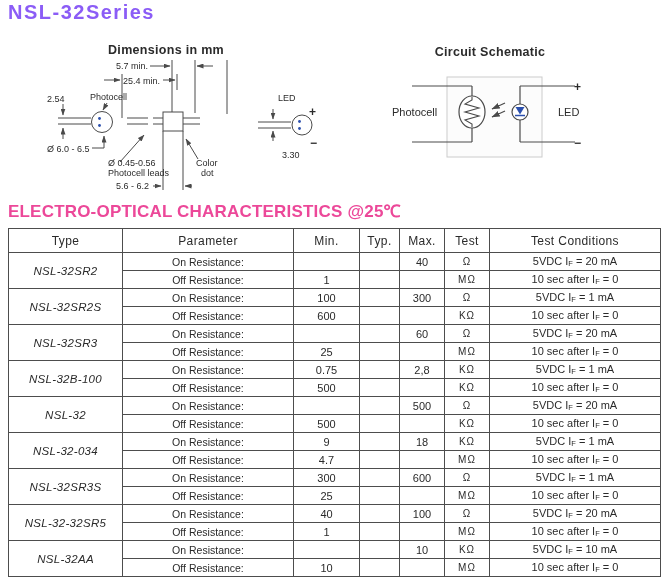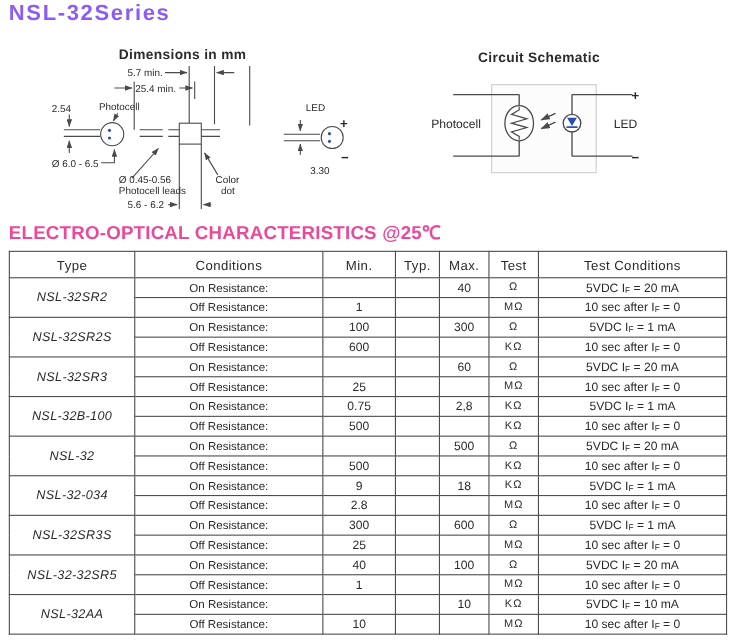--- a/index.html
+++ b/index.html
@@ -163,21 +163,21 @@
       <col style="width:171px">
       <col style="width:66px">
     <col style="width:40px">
       <col style="width:45px">
       <col style="width:45px">
     <col style="width:171px">
   </colgroup>
   <thead>
     <tr>
       <th>Type</th>
-      <th>Conditions</th>
+      <th>Parameter</th>
       <th>Min.</th>
       <th>Typ.</th>
       <th>Max.</th>
       <th>Test</th>
       <th>Test Conditions</th>
     </tr>
   </thead>
   <tbody>
       <tr>
         <td class="type" rowspan="2">NSL-32SR2</td>
@@ -268,21 +268,21 @@
         <td class="type" rowspan="2">NSL-32-034</td>
         <td class="param">On Resistance:</td>
         <td class="num">9</td>
         <td class="num"></td>
         <td class="num">18</td>
         <td class="units">KΩ</td>
         <td class="test"><span>5VDC I</span><span class="sub">F</span><span> = 1 mA</span></td>
       </tr>
       <tr>
         <td class="param">Off Resistance:</td>
-        <td class="num">2.8</td>
+        <td class="num">4.7</td>
         <td class="num"></td>
         <td class="num"></td>
         <td class="units">MΩ</td>
         <td class="test"><span>10 sec after I</span><span class="sub">F</span><span> = 0</span></td>
       </tr>
       <tr>
         <td class="type" rowspan="2">NSL-32SR3S</td>
         <td class="param">On Resistance:</td>
         <td class="num">300</td>
         <td class="num"></td>

